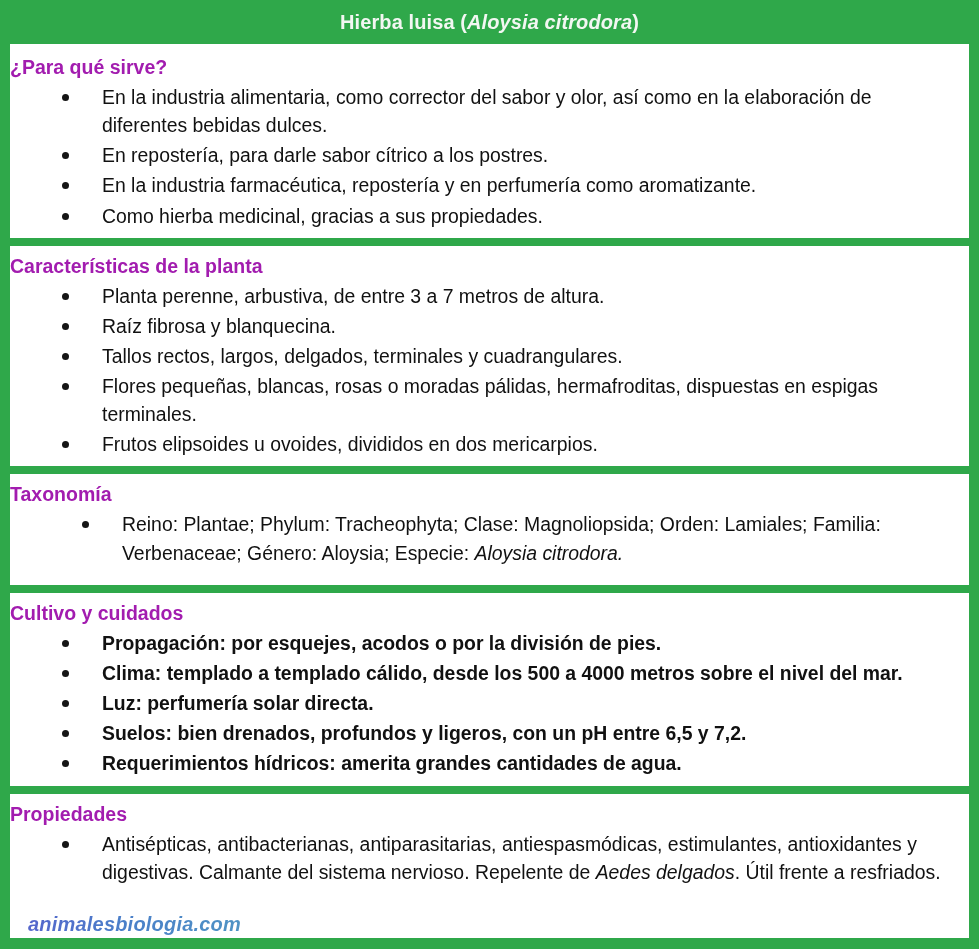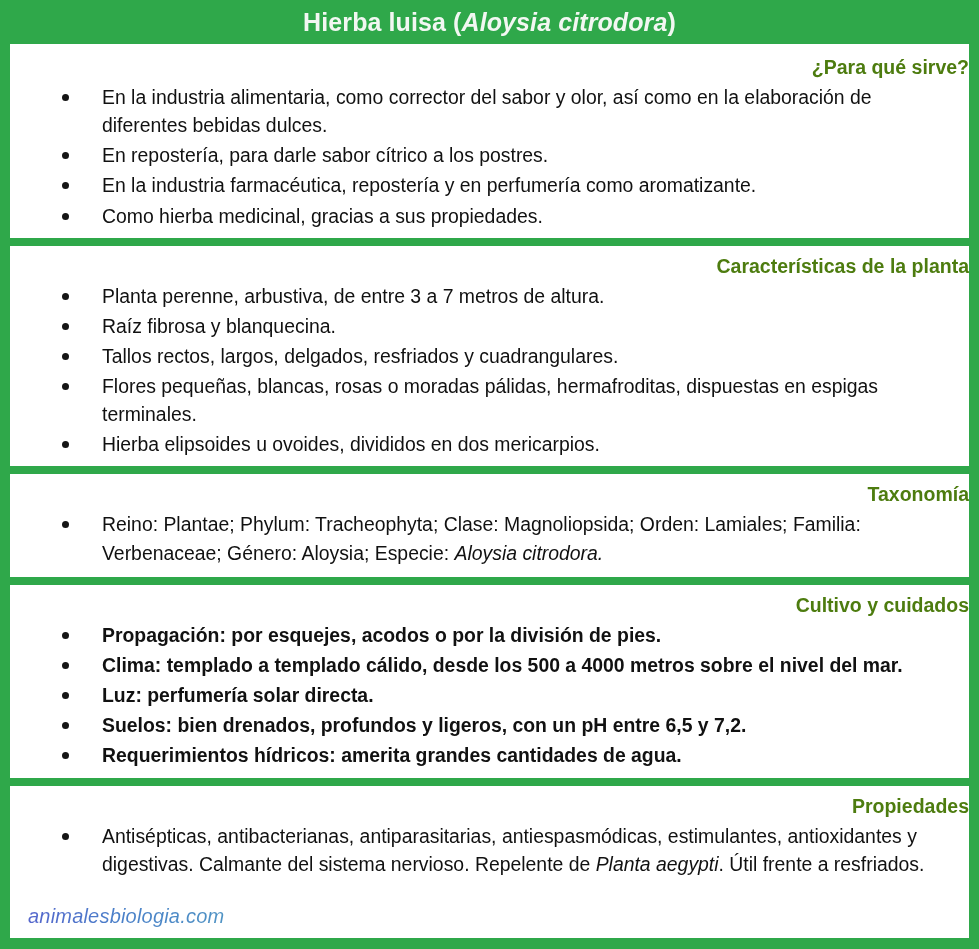--- a/index.html
+++ b/index.html
@@ -32,21 +32,21 @@
     box-sizing: border-box;
     margin: 0 -10px;          
     display: flex;
     align-items: center;
     justify-content: center;
     border-bottom: 3px solid #ffffff;
     position: relative;
   }
   .card-header .title {
     color: #f2f7f2;
-    font-size: 25px;
+    font-size: 20px;
     font-weight: bold;
     letter-spacing: 0.1px;
     line-height: 1;
     white-space: nowrap;
   }
   .card-header .title .sci {
     font-style: italic;
   }
 
   
@@ -55,24 +55,24 @@
     background: #2fa84a;
     margin: 0 -10px;
     flex: 0 0 auto;
   }
 
   
   .section {
     padding: 0;
   }
   .section-title {
-    text-align: right;
+    text-align: left;
     font-weight: bold;
     font-size: 19.5px;
-    color: #4d7c0f;
+    color: #a21caf;
     padding-top: 9px;
     padding-bottom: 4px;
     line-height: 1.18;
   }
 
   ul.bullets {
     list-style: none;
     margin: 0;
     padding: 0 14px 7px 0;
   }
@@ -96,31 +96,31 @@
     border-radius: 50%;
     background: #151515;
   }
   ul.bullets li .sci {
     font-style: italic;
   }
 
   
   .sec-uses ul.bullets   { padding-bottom: 6px; }
   .sec-chars ul.bullets  { padding-bottom: 6px; }
-  .sec-taxo  ul.bullets  { padding-bottom: 8px; }
+  .sec-taxo  ul.bullets  { padding-bottom: 16px; margin-left: 20px; }
   .sec-grow  ul.bullets  { padding-bottom: 7px; font-weight: bold; }
   .sec-props ul.bullets  { padding-bottom: 4px; }
 
   
   .watermark {
     position: absolute;
     left: 18px;
-    bottom: 10px;
+    bottom: 2px;
     font-size: 20px;
-    font-weight: normal;
+    font-weight: bold;
     font-style: italic;
     letter-spacing: 0.2px;
     background: linear-gradient(90deg, #5566cc 0%, #4a7fc9 45%, #4f93c4 100%);
     -webkit-background-clip: text;
     background-clip: text;
     color: transparent;
     -webkit-text-fill-color: transparent;
   }
 </style>
 </head>
@@ -144,23 +144,23 @@
     </ul>
   </div>
 
   <div class="divider"></div>
 
   <div class="section sec-chars">
     <div class="section-title">Características de la planta</div>
     <ul class="bullets">
       <li><span>Planta perenne, arbustiva, de entre 3 a 7 metros de altura.</span></li>
       <li><span>Raíz fibrosa y blanquecina.</span></li>
-      <li><span>Tallos rectos, largos, delgados, resfriados y cuadrangulares.</span></li>
+      <li><span>Tallos rectos, largos, delgados, terminales y cuadrangulares.</span></li>
       <li><span>Flores pequeñas, blancas, rosas o moradas pálidas, hermafroditas, dispuestas en espigas terminales.</span></li>
-      <li><span>Hierba elipsoides u ovoides, divididos en dos mericarpios.</span></li>
+      <li><span>Frutos elipsoides u ovoides, divididos en dos mericarpios.</span></li>
     </ul>
   </div>
 
   <div class="divider"></div>
 
   <div class="section sec-taxo">
     <div class="section-title">Taxonomía</div>
     <ul class="bullets">
       <li><span>Reino: Plantae; Phylum: Tracheophyta; Clase: Magnoliopsida; Orden: Lamiales; Familia: Verbenaceae; Género: Aloysia; Especie: </span><span class="sci">Aloysia citrodora.</span><span></span></li>
     </ul>
@@ -177,19 +177,19 @@
       <li><span>Suelos: bien drenados, profundos y ligeros, con un pH entre 6,5 y 7,2.</span></li>
       <li><span>Requerimientos hídricos: amerita grandes cantidades de agua.</span></li>
     </ul>
   </div>
 
   <div class="divider"></div>
 
   <div class="section sec-props">
     <div class="section-title">Propiedades</div>
     <ul class="bullets">
-      <li><span>Antisépticas, antibacterianas, antiparasitarias, antiespasmódicas, estimulantes, antioxidantes y digestivas. Calmante del sistema nervioso. Repelente de </span><span class="sci">Planta aegypti</span><span>. Útil frente a resfriados.</span></li>
+      <li><span>Antisépticas, antibacterianas, antiparasitarias, antiespasmódicas, estimulantes, antioxidantes y digestivas. Calmante del sistema nervioso. Repelente de </span><span class="sci">Aedes delgados</span><span>. Útil frente a resfriados.</span></li>
     </ul>
   </div>
 
   <div class="watermark">animalesbiologia.com</div>
 
 </div>
 
 </body></html>

